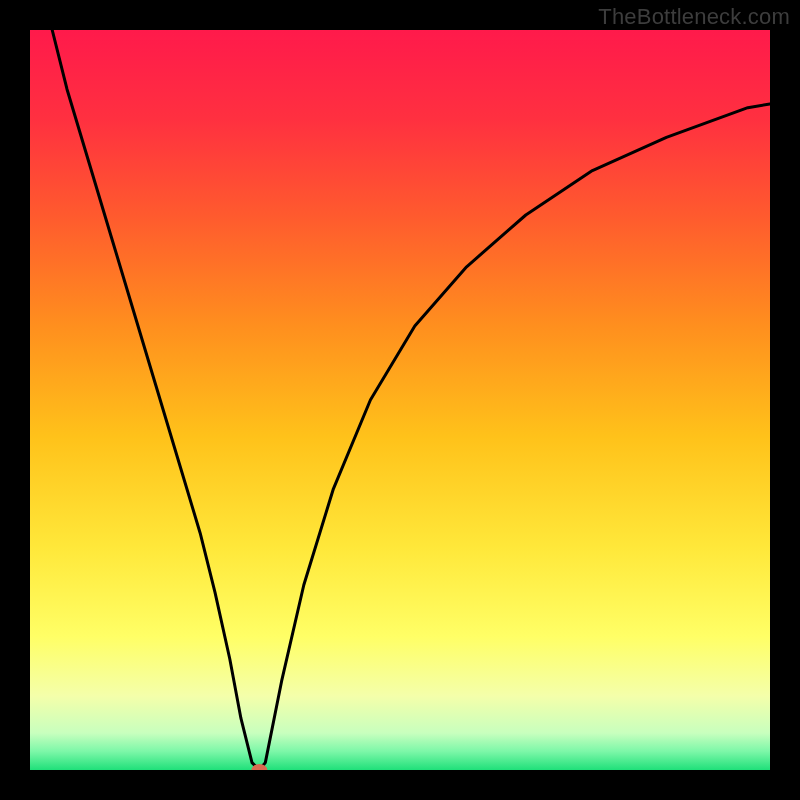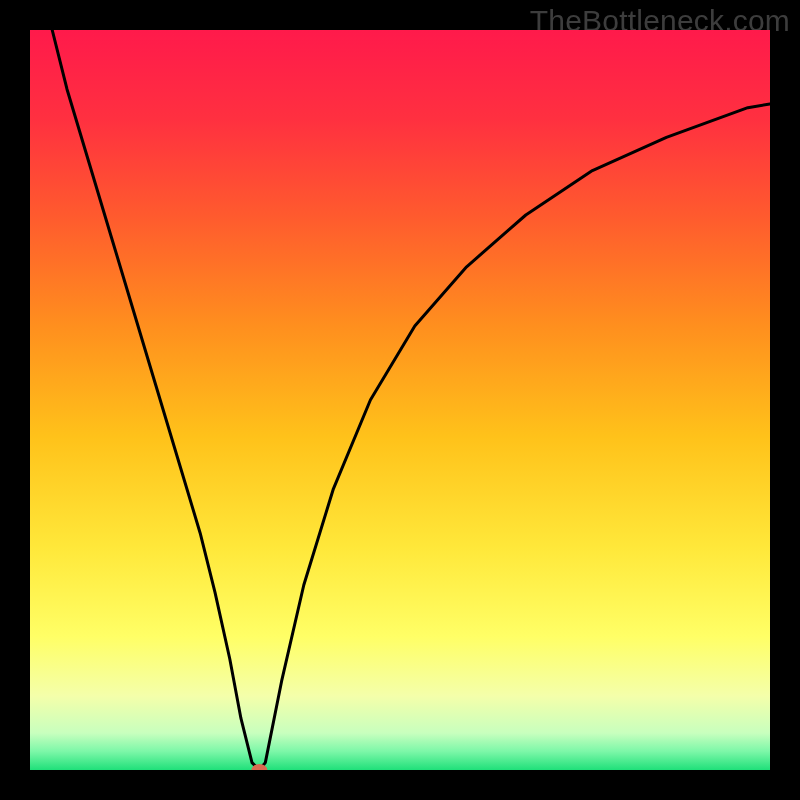--- a/index.html
+++ b/index.html
@@ -15,21 +15,21 @@
     position: relative;
     width: 800px;
     height: 800px;
     background: #000;
   }
   .watermark {
     position: absolute;
     top: 4px;
     right: 10px;
     color: #3d3d3d;
-    font-size: 30px;
+    font-size: 22px;
     font-weight: 500;
     letter-spacing: 0.2px;
     user-select: none;
   }
   .plot-area {
     position: absolute;
     left: 30px;
     top: 30px;
     width: 740px;
     height: 740px;

